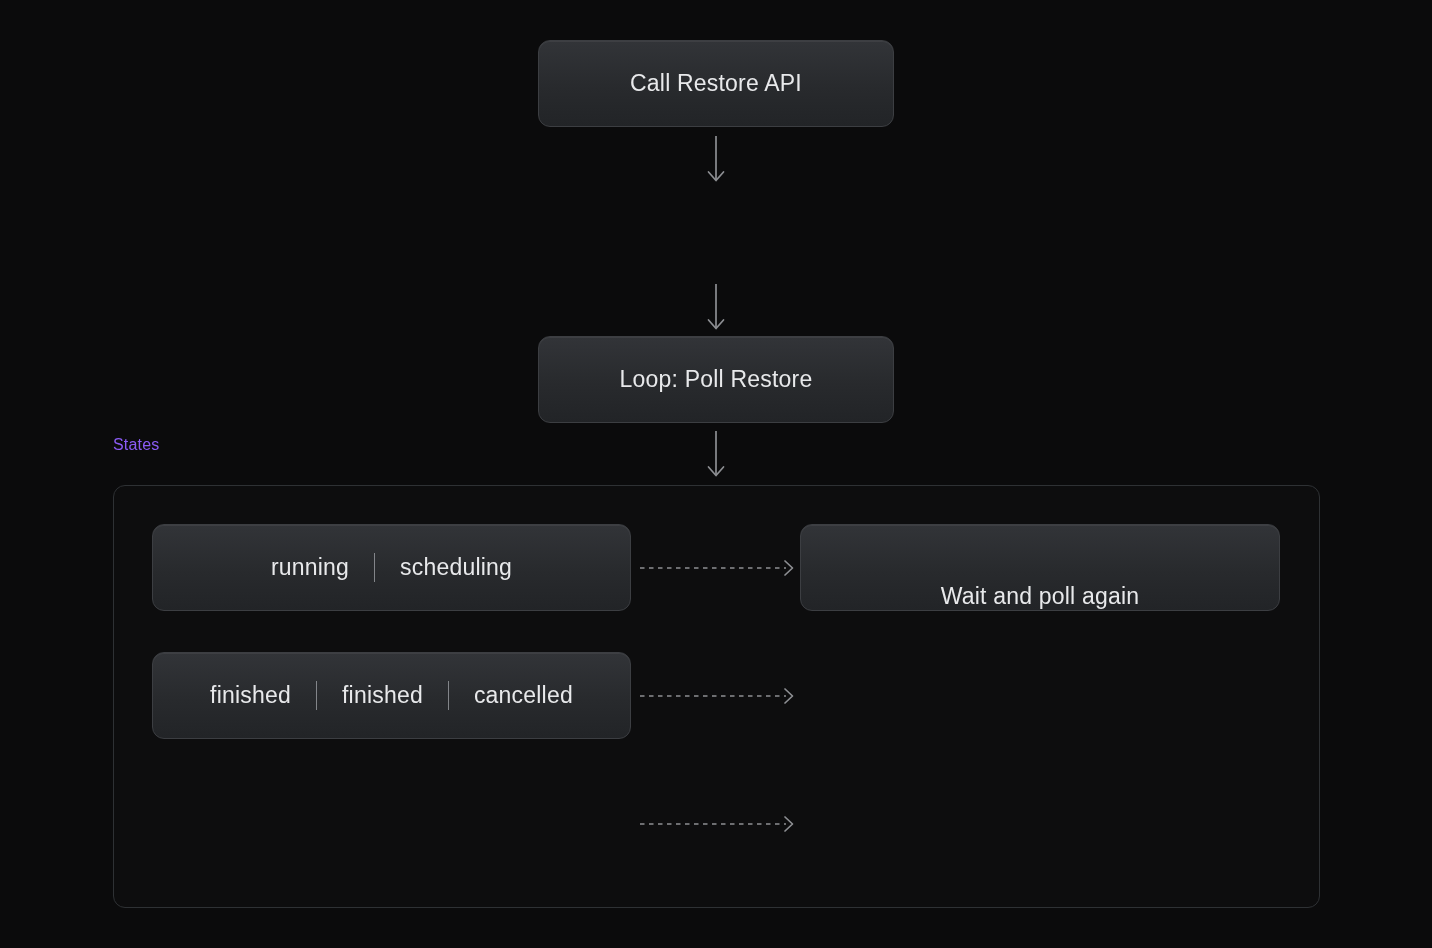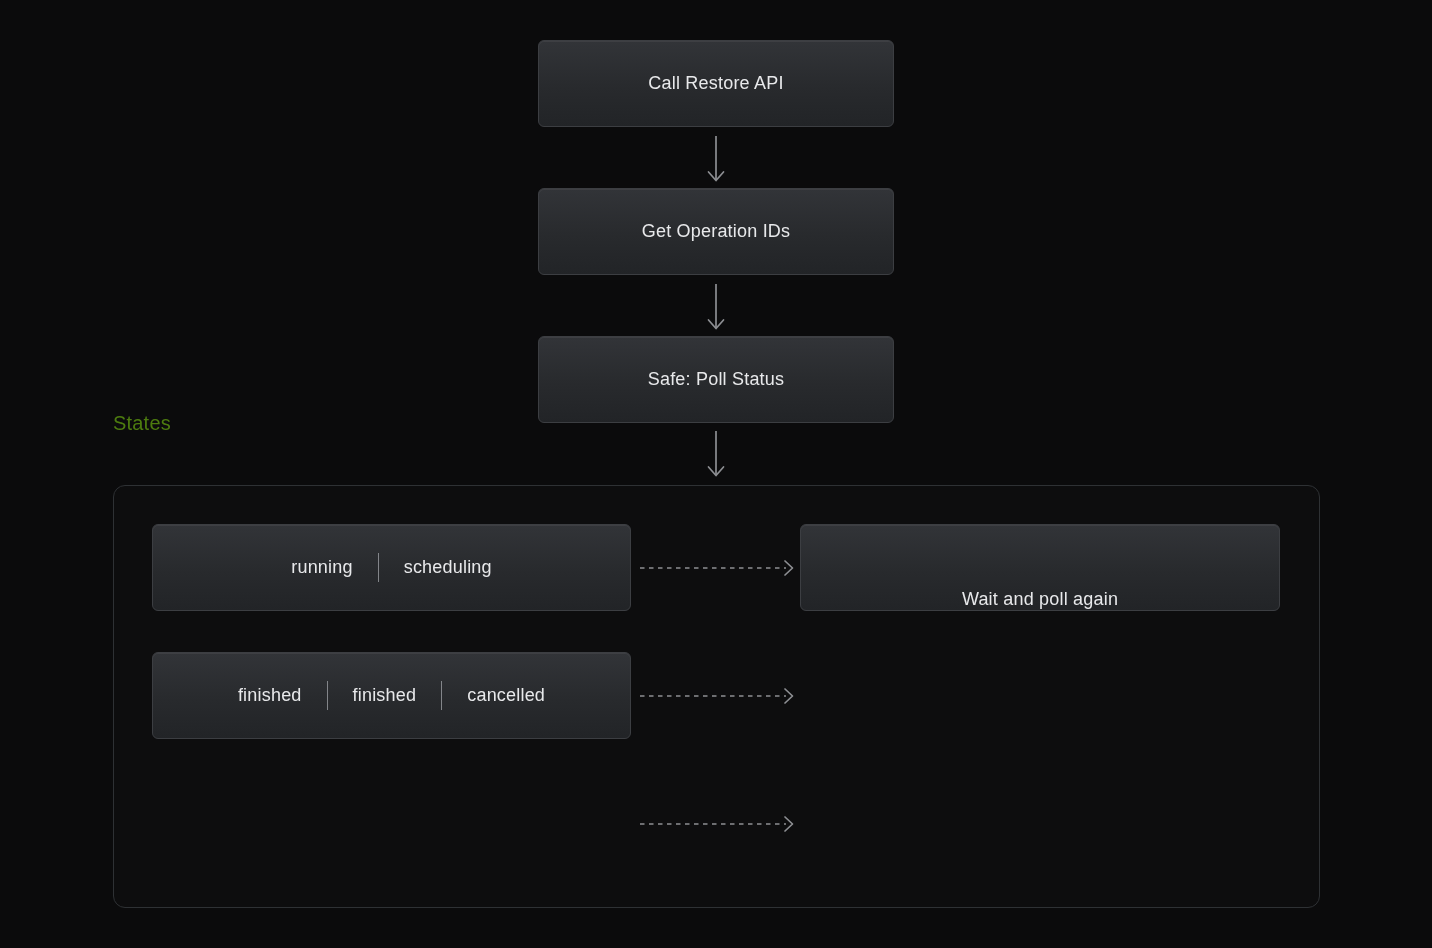--- a/index.html
+++ b/index.html
@@ -14,27 +14,27 @@
     height: 948px;
     background: #0b0b0c;
     overflow: hidden;
   }
   
   .box {
     position: absolute;
     box-sizing: border-box;
     background: linear-gradient(180deg, #323438 0%, #282a2d 55%, #222427 100%);
     border: 1px solid #3c3e42;
-    border-radius: 6px;
+    border-radius: 12px;
     box-shadow: inset 0 1px 0 rgba(255,255,255,0.06);
     display: flex;
     align-items: center;
     justify-content: center;
     color: #e8e9eb;
-    font-size: 18px;
+    font-size: 23px;
     letter-spacing: 0.2px;
     white-space: nowrap;
   }
   .flow-step {
     left: 538px;
     width: 356px;
     height: 87px;
   }
   .state-box {
     left: 152px;
@@ -53,23 +53,23 @@
     display: inline-block;
     width: 1px;
     height: 29px;
     background: #93959a;
     opacity: 0.85;
   }
   
   .states-title {
     position: absolute;
     left: 113px;
-    top: 412px;
-    color: #4d7c0f;
-    font-size: 20px;
+    top: 436px;
+    color: #8b5cf6;
+    font-size: 16px;
     letter-spacing: 0.2px;
   }
   .states-container {
     position: absolute;
     box-sizing: border-box;
     left: 113px;
     top: 485px;
     width: 1207px;
     height: 423px;
     border: 1px solid #2e3134;
@@ -98,31 +98,28 @@
 
   <div class="box flow-step" style="top:40px">
     <span>Call Restore API</span>
   </div>
 
   <svg class="arrow-down" style="top:135px" viewBox="0 0 24 50">
     <line x1="12" y1="1" x2="12" y2="44" stroke="#8d8f93" stroke-width="1.7"></line>
     <path d="M4.5 37 L12 45.5 L19.5 37" fill="none" stroke="#8d8f93" stroke-width="1.7" stroke-linecap="round" stroke-linejoin="round"></path>
   </svg>
 
-  <div class="box flow-step" style="top:188px">
-    <span>Get Operation IDs</span>
-  </div>
 
   <svg class="arrow-down" style="top:283px" viewBox="0 0 24 50">
     <line x1="12" y1="1" x2="12" y2="44" stroke="#8d8f93" stroke-width="1.7"></line>
     <path d="M4.5 37 L12 45.5 L19.5 37" fill="none" stroke="#8d8f93" stroke-width="1.7" stroke-linecap="round" stroke-linejoin="round"></path>
   </svg>
 
   <div class="box flow-step" style="top:336px">
-    <span>Safe: Poll Status</span>
+    <span>Loop: Poll Restore</span>
   </div>
 
   <svg class="arrow-down" style="top:430px" viewBox="0 0 24 50">
     <line x1="12" y1="1" x2="12" y2="44" stroke="#8d8f93" stroke-width="1.7"></line>
     <path d="M4.5 37 L12 45.5 L19.5 37" fill="none" stroke="#8d8f93" stroke-width="1.7" stroke-linecap="round" stroke-linejoin="round"></path>
   </svg>
 
   <div class="states-title">States</div>
 
   <div class="states-container"></div>

